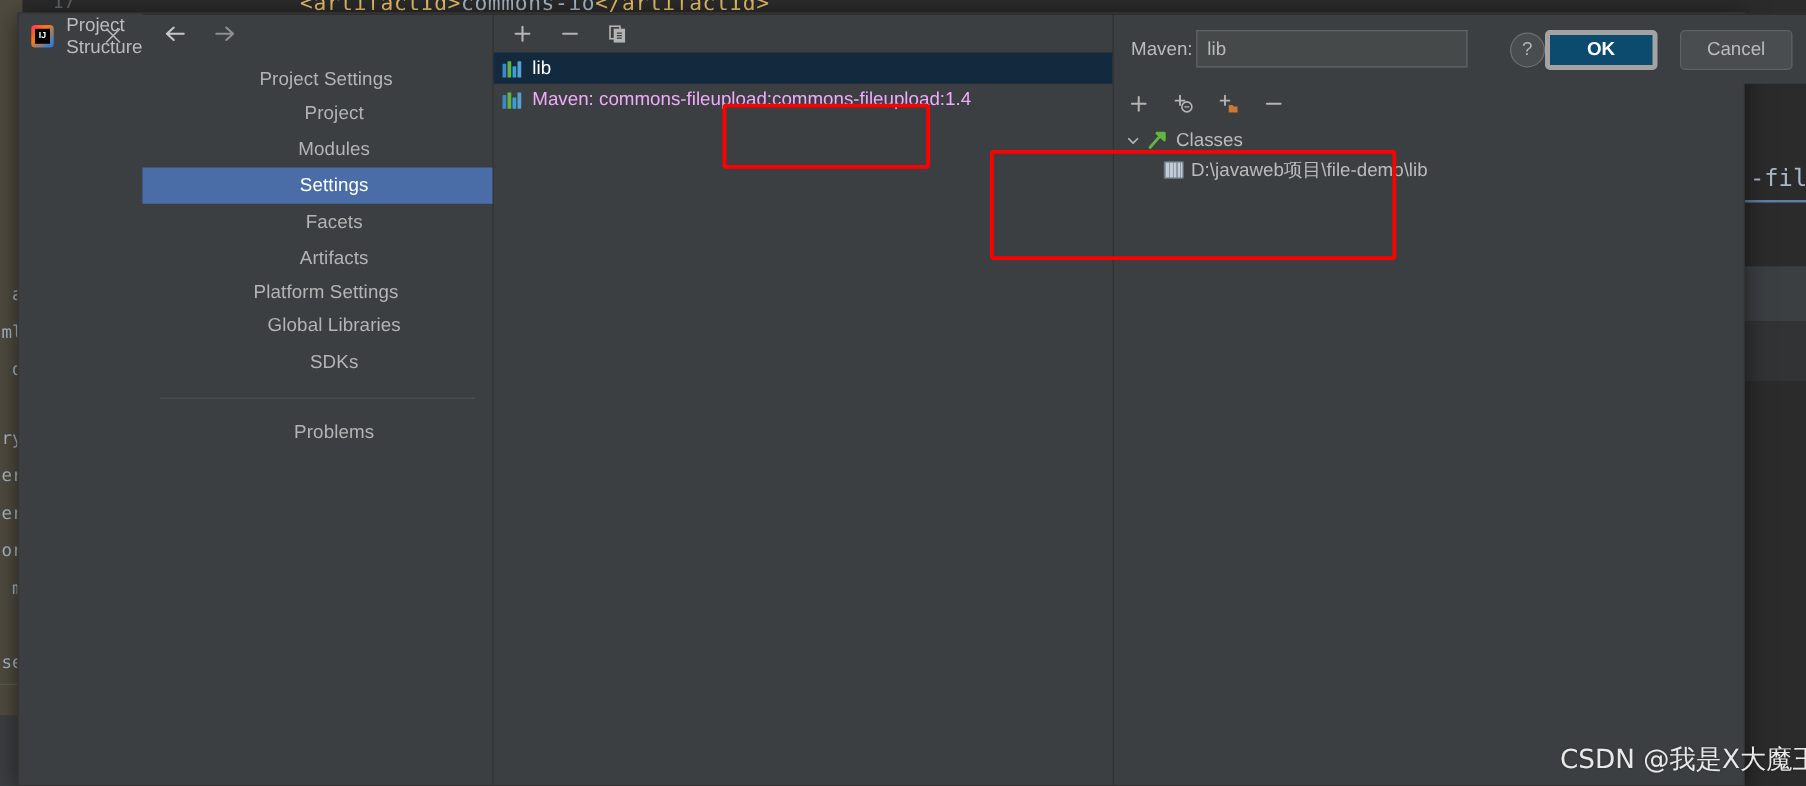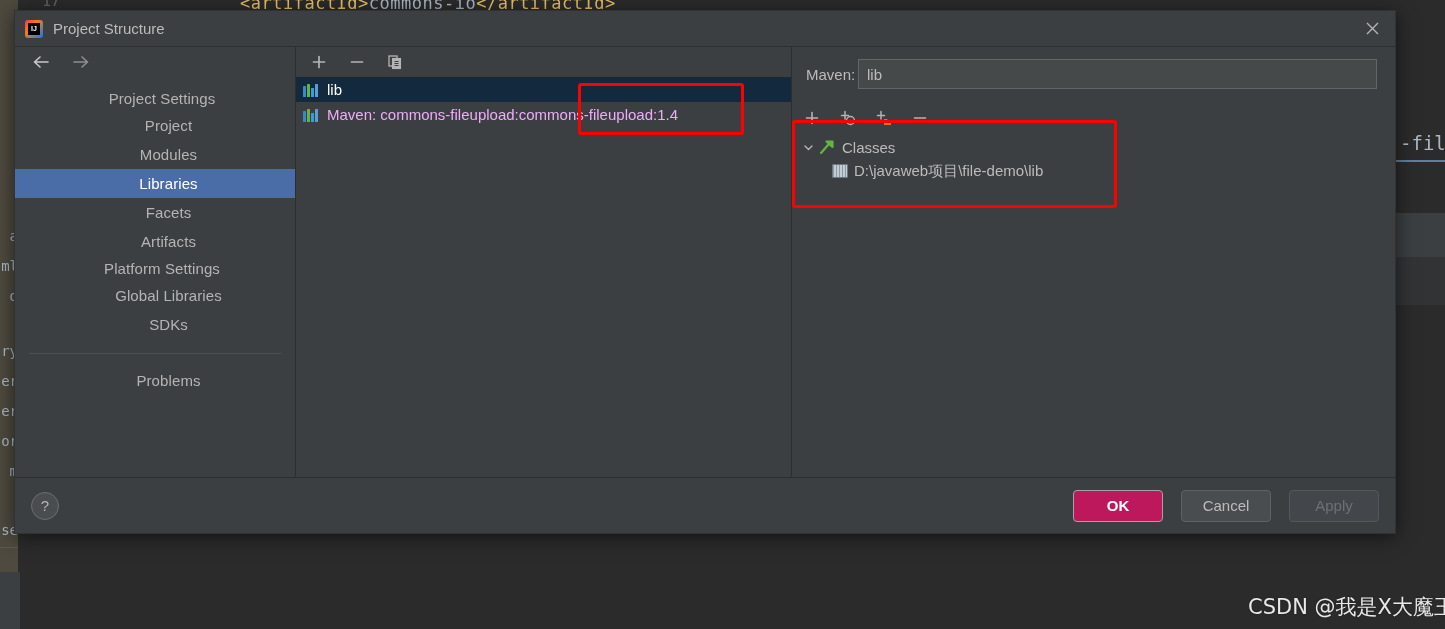--- a/index.html
+++ b/index.html
@@ -60,25 +60,25 @@
     background: #3c3f41;
   }
   .bg-divider {
     position: absolute; left: 0; top: 547px; width: 18px; height: 1px;
     background: #5a5a50;
   }
 
   
   #dialog {
     position: absolute; left: 14px; top: 10px;
-    width: 1382px; height: 524px;
+    width: 1382px; height: 619px;
     background: #3c3f41;
     border: 1px solid #323232;
     box-shadow: 0 3px 18px rgba(0,0,0,.55);
-    display: flex; flex-direction: column;
+    display: flex; 
   }
   .titlebar {
     height: 35px; flex: 0 0 35px;
     display: flex; align-items: center;
     padding: 0 0 0 10px;
     background: #3c3f41;
     position: relative;
   }
   .ij-logo {
     width: 18px; height: 18px; flex: 0 0 18px;
@@ -266,22 +266,22 @@
     margin-left: auto; display: flex; align-items: center; gap: 18px;
   }
   .btn {
     min-width: 90px; height: 32px;
     border-radius: 4px; font-size: 15px;
     display: flex; align-items: center; justify-content: center;
     cursor: pointer; padding: 0 18px;
     font-family: "Liberation Sans", sans-serif;
   }
   .btn-primary {
-    background: #be185d; color: #ffffff;
-    border: 1px solid #a3a3a3; font-weight: bold;
+    background: #0c4a6e; color: #ffffff;
+    border: 4px solid #a3a3a3; font-weight: bold;
   }
   .btn-default {
     background: #4a4d4f; color: #bbbbbb;
     border: 1px solid #5e6264;
   }
   .btn-disabled {
     background: #43464a; color: #6e7174;
     border: 1px solid #55585a;
   }
 
@@ -354,21 +354,21 @@
           <svg viewBox="0 0 20 16">
             <path d="M3 8 H16 M11 3 L16.5 8 L11 13" stroke="#8d8f91" stroke-width="1.6" fill="none" stroke-linecap="round" stroke-linejoin="round"></path>
           </svg>
         </div>
       </div>
 
       <div class="tree">
         <div class="group-label">Project Settings</div>
         <div class="nav-item">Project</div>
         <div class="nav-item">Modules</div>
-        <div class="nav-item selected">Libraries</div>
+        <div class="nav-item selected">Settings</div>
         <div class="nav-item">Facets</div>
         <div class="nav-item">Artifacts</div>
 
         <div class="group-label">Platform Settings</div>
         <div class="nav-item">Global Libraries</div>
         <div class="nav-item">SDKs</div>
 
         <div class="sep"></div>
 
         <div class="nav-item">Problems</div>

